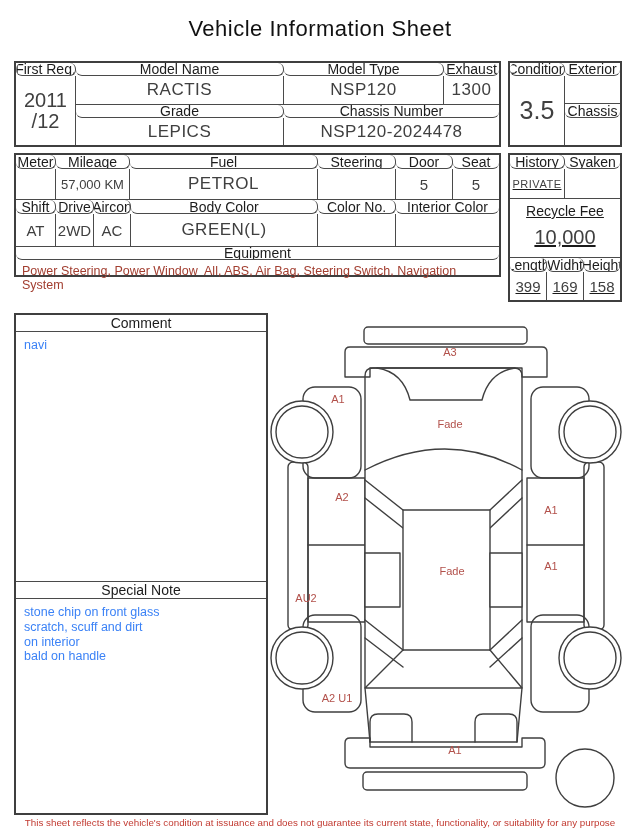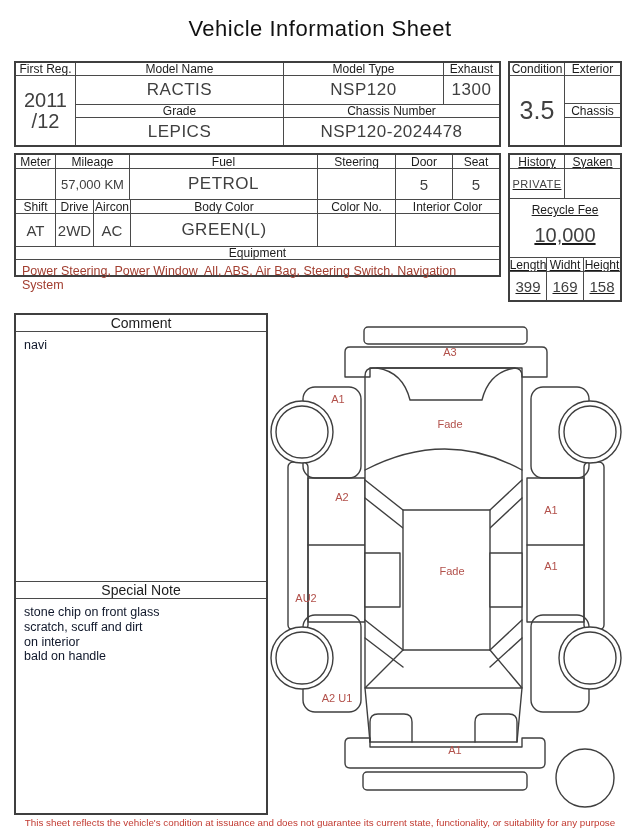--- a/index.html
+++ b/index.html
@@ -8,33 +8,33 @@
     font-family:"Liberation Sans","DejaVu Sans",sans-serif;color:#1a1a1a;overflow:hidden;
   }
   .abs{position:absolute;}
   .title{top:16px;left:0;right:0;text-align:center;font-size:22px;letter-spacing:.5px;color:#111;}
   .tbl{position:absolute;border:2px solid #3f3f3f;background:#fff;box-sizing:border-box;}
   .grid{display:grid;box-sizing:border-box;}
   .cell{box-sizing:border-box;display:flex;align-items:center;justify-content:center;overflow:hidden;text-align:center;}
   .br{border-right:1px solid #4a4a4a;}
   .bb{border-bottom:1px solid #4a4a4a;}
   .bt{border-top:1px solid #4a4a4a;}
-  .lbl{font-size:12px;color:#1c1c1c;white-space:nowrap;}
+  .lbl{font-size:14px;color:#1c1c1c;white-space:nowrap;border-radius:6px;}
   .val{color:#404040;}
   .v17{font-size:17px;letter-spacing:.5px;}
   .v20{font-size:20px;}
   .v15{font-size:15px;}
   .v13{font-size:13px;}
   .v11{font-size:11px;letter-spacing:.5px;}
   .v24{font-size:25px;}
   .firstreg{line-height:1.05;font-size:20px;text-align:center;}
   .equip{justify-content:flex-start;align-items:flex-start;padding:4px 6px;font-size:12.5px;white-space:pre-wrap;text-align:left;color:#a23e30;}
   .combox{display:flex;flex-direction:column;}
   .boxhdr{height:16px;flex:0 0 16px;display:flex;align-items:center;justify-content:center;font-size:14px;color:#1c1c1c;}
-  .boxtxt{padding:6px 8px;font-size:12.5px;line-height:1.18;color:#0f172a;text-align:left;}
+  .boxtxt{padding:6px 8px;font-size:12.5px;line-height:1.18;color:#3b82f6;text-align:left;}
   .cb-content{flex:0 0 237px;}
   .sn-content{flex:1 1 auto;}
   .footer{top:817px;left:0;right:0;text-align:center;font-size:9.8px;color:#c23a31;}
   svg text{font-family:"Liberation Sans","DejaVu Sans",sans-serif;font-size:11px;fill:#b2504a;}
 </style>
 </head>
 <body>
 
 <div id="page">
 

